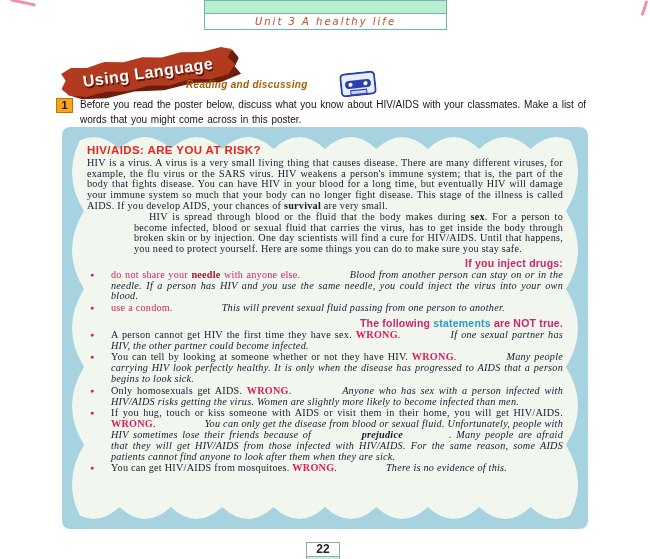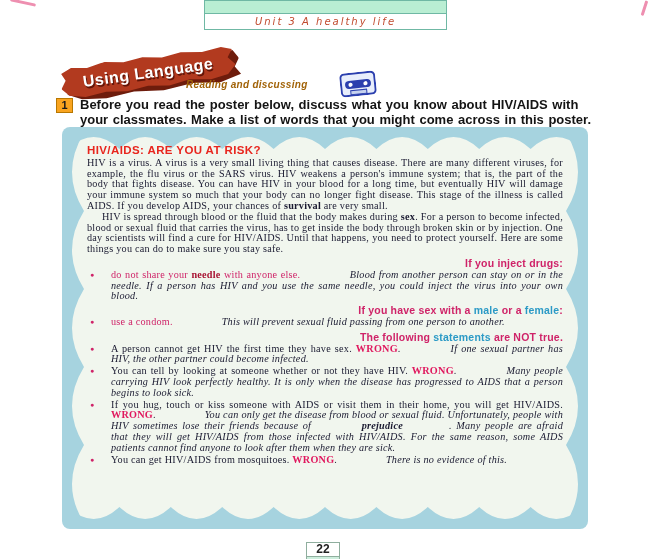--- a/index.html
+++ b/index.html
@@ -29,40 +29,40 @@
 
   .subtitle{position:absolute;left:186px;top:79px;color:#a16207;font-weight:bold;font-style:italic;
             font-size:10px;letter-spacing:.3px;}
 
   .cassette{position:absolute;left:340px;top:72px;width:36px;height:24px;transform:rotate(-6deg);}
 
   
   .exercise{position:absolute;left:56px;top:98px;width:538px;display:flex;gap:7px;}
   .badge{flex:none;width:17px;height:15px;background:#f9a41f;border:1px solid #b87700;box-sizing:border-box;
          color:#1a1a1a;font-weight:bold;font-size:11px;text-align:center;line-height:13px;}
-  .instruction{font-weight:bold;font-size:13px;line-height:14.5px;color:#141414;word-spacing:1px;}
+  .instruction{font-weight:normal;font-size:10px;line-height:14.5px;color:#141414;word-spacing:1px;}
 
   
   .poster{position:absolute;left:62px;top:127px;width:526px;height:402px;background:#a6d3df;
           border-radius:8px;overflow:hidden;}
   .poster-inner{position:absolute;left:6px;top:6px;right:6px;bottom:6px;background:#f1f6ee;border-radius:4px;}
   .wave{position:absolute;}
   .wave svg{display:block;width:100%;height:100%;}
   .wave-top{left:6px;right:6px;top:6px;height:16px;}
   .wave-bottom{left:6px;right:6px;bottom:6px;height:16px;}
   .wave-left{left:6px;top:6px;bottom:6px;width:16px;}
   .wave-right{right:6px;top:6px;bottom:6px;width:16px;}
 
   .poster-text{position:absolute;left:25px;right:25px;top:18px;bottom:14px;
       font-family:"Liberation Serif",serif;font-size:10.2px;line-height:10.8px;letter-spacing:.25px;
       color:#191930;text-align:justify;overflow:hidden;}
   .p-title{text-align:left;color:#e8251d;font-family:"Liberation Sans",sans-serif;font-weight:bold;
            font-size:11.5px;letter-spacing:.4px;margin:0 0 2px;}
   .para{margin:0;}
-  .para.indent{text-indent:15px;}
+  .para.indent{text-indent:15px;margin-left:47px;}
   .heading{font-family:"Liberation Sans",sans-serif;font-weight:bold;font-size:10.5px;color:#cf2368;
            margin:3px 0 1px;text-align:right;letter-spacing:.2px;}
   .blue{color:#2b9ac6;}
   .bullet{display:flex;margin:0 0 1px;}
   .dot{flex:none;width:24px;box-sizing:border-box;padding-left:3px;color:#cf2368;}
   .dot::before{content:"\25CF";font-size:7px;position:relative;top:-1px;}
   .btxt{flex:1;text-align:justify;}
   .pink{color:#cf2368;}
   .dred{color:#a81433;font-weight:bold;}
   .explain{color:#191930;margin-left:46px;}
@@ -141,39 +141,42 @@
       <p class="para indent"><span>HIV is spread through blood or the fluid that the body makes during </span><b>sex</b><span>. For a person to become infected, blood or sexual fluid that carries the virus, has to get inside the body through broken skin or by injection. One day scientists will find a cure for HIV/AIDS. Until that happens, you need to protect yourself. Here are some things you can do to make sure you stay safe.</span></p>
 
       <div class="heading"><span>If you inject drugs:</span></div>
 
       <div class="bullet">
         <span class="dot"></span>
         <span class="btxt"><span class="pink">do not share your </span><b class="dred">needle</b><span class="pink"> with anyone else. </span><i class="explain">Blood from another person can stay on or in the needle. If a person has HIV and you use the same needle, you could inject the virus into your own blood.</i></span>
       </div>
 
 
-      <div class="heading"><span>If you have sex with a </span><span class="blue">male</span><span> or a </span><span class="blue">female</span><span>:</span></div>
 
       <div class="bullet">
         <span class="dot"></span>
         <span class="btxt"><span class="pink">use a condom. </span><i class="explain">This will prevent sexual fluid passing from one person to another.</i></span>
       </div>
 
       <div class="heading"><span>The following </span><span class="blue">statements</span><span> are NOT true.</span></div>
 
       <div class="bullet">
         <span class="dot"></span>
         <span class="btxt"><span>A person cannot get HIV the first time they have sex. </span><b class="wrong">WRONG</b><span>. </span><i class="explain">If one sexual partner has HIV, the other partner could become infected.</i></span>
       </div>
 
       <div class="bullet">
         <span class="dot"></span>
         <span class="btxt"><span>You can tell by looking at someone whether or not they have HIV. </span><b class="wrong">WRONG</b><span>. </span><i class="explain">Many people carrying HIV look perfectly healthy. It is only when the disease has progressed to AIDS that a person begins to look sick.</i></span>
       </div>
 
+      <div class="bullet">
+        <span class="dot"></span>
+        <span class="btxt"><span>Only homosexuals get AIDS. </span><b class="wrong">WRONG</b><span>. </span><i class="explain">Anyone who has sex with a person infected with HIV/AIDS risks getting the virus. Women are slightly more likely to become infected than men.</i></span>
+      </div>
 
       <div class="bullet">
         <span class="dot"></span>
         <span class="btxt"><span>If you hug, touch or kiss someone with AIDS or visit them in their home, you will get HIV/AIDS. </span><b class="wrong">WRONG</b><span>. </span><i class="explain">You can only get the disease from blood or sexual fluid. Unfortunately, people with HIV sometimes lose their friends because of </i><i class="explain"><b>prejudice</b></i><i class="explain">. Many people are afraid that they will get HIV/AIDS from those infected with HIV/AIDS. For the same reason, some AIDS patients cannot find anyone to look after them when they are sick.</i></span>
       </div>
 
       <div class="bullet">
         <span class="dot"></span>
         <span class="btxt"><span>You can get HIV/AIDS from mosquitoes. </span><b class="wrong">WRONG</b><span>. </span><i class="explain">There is no evidence of this.</i></span>
       </div>

